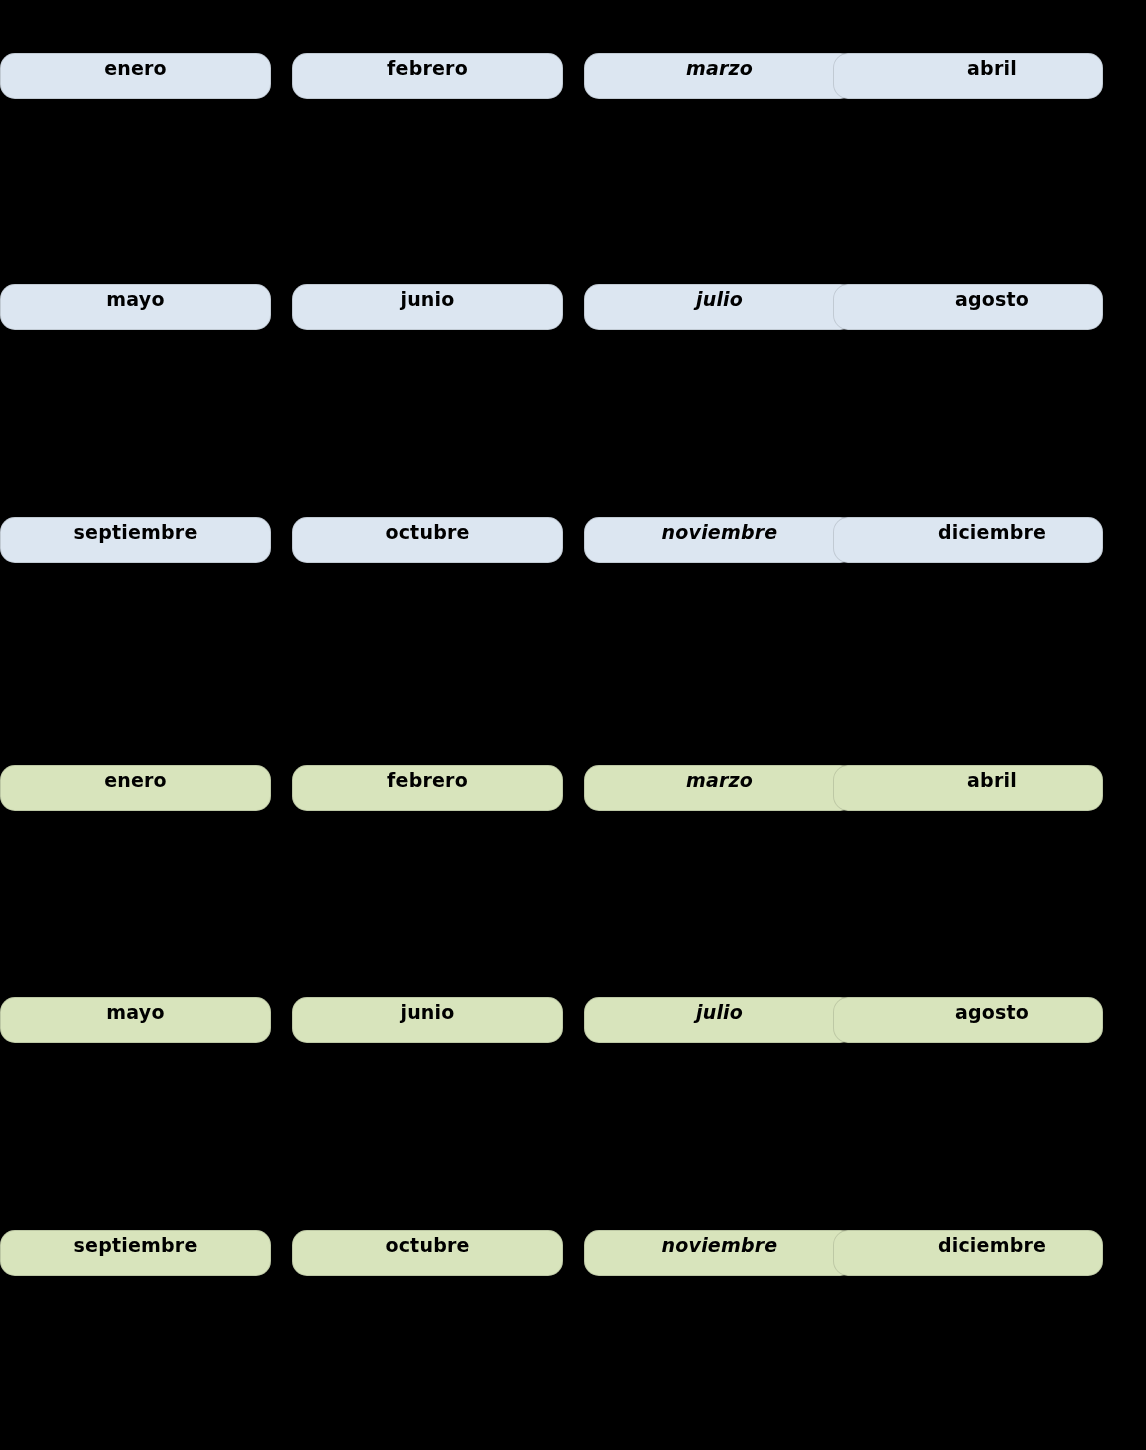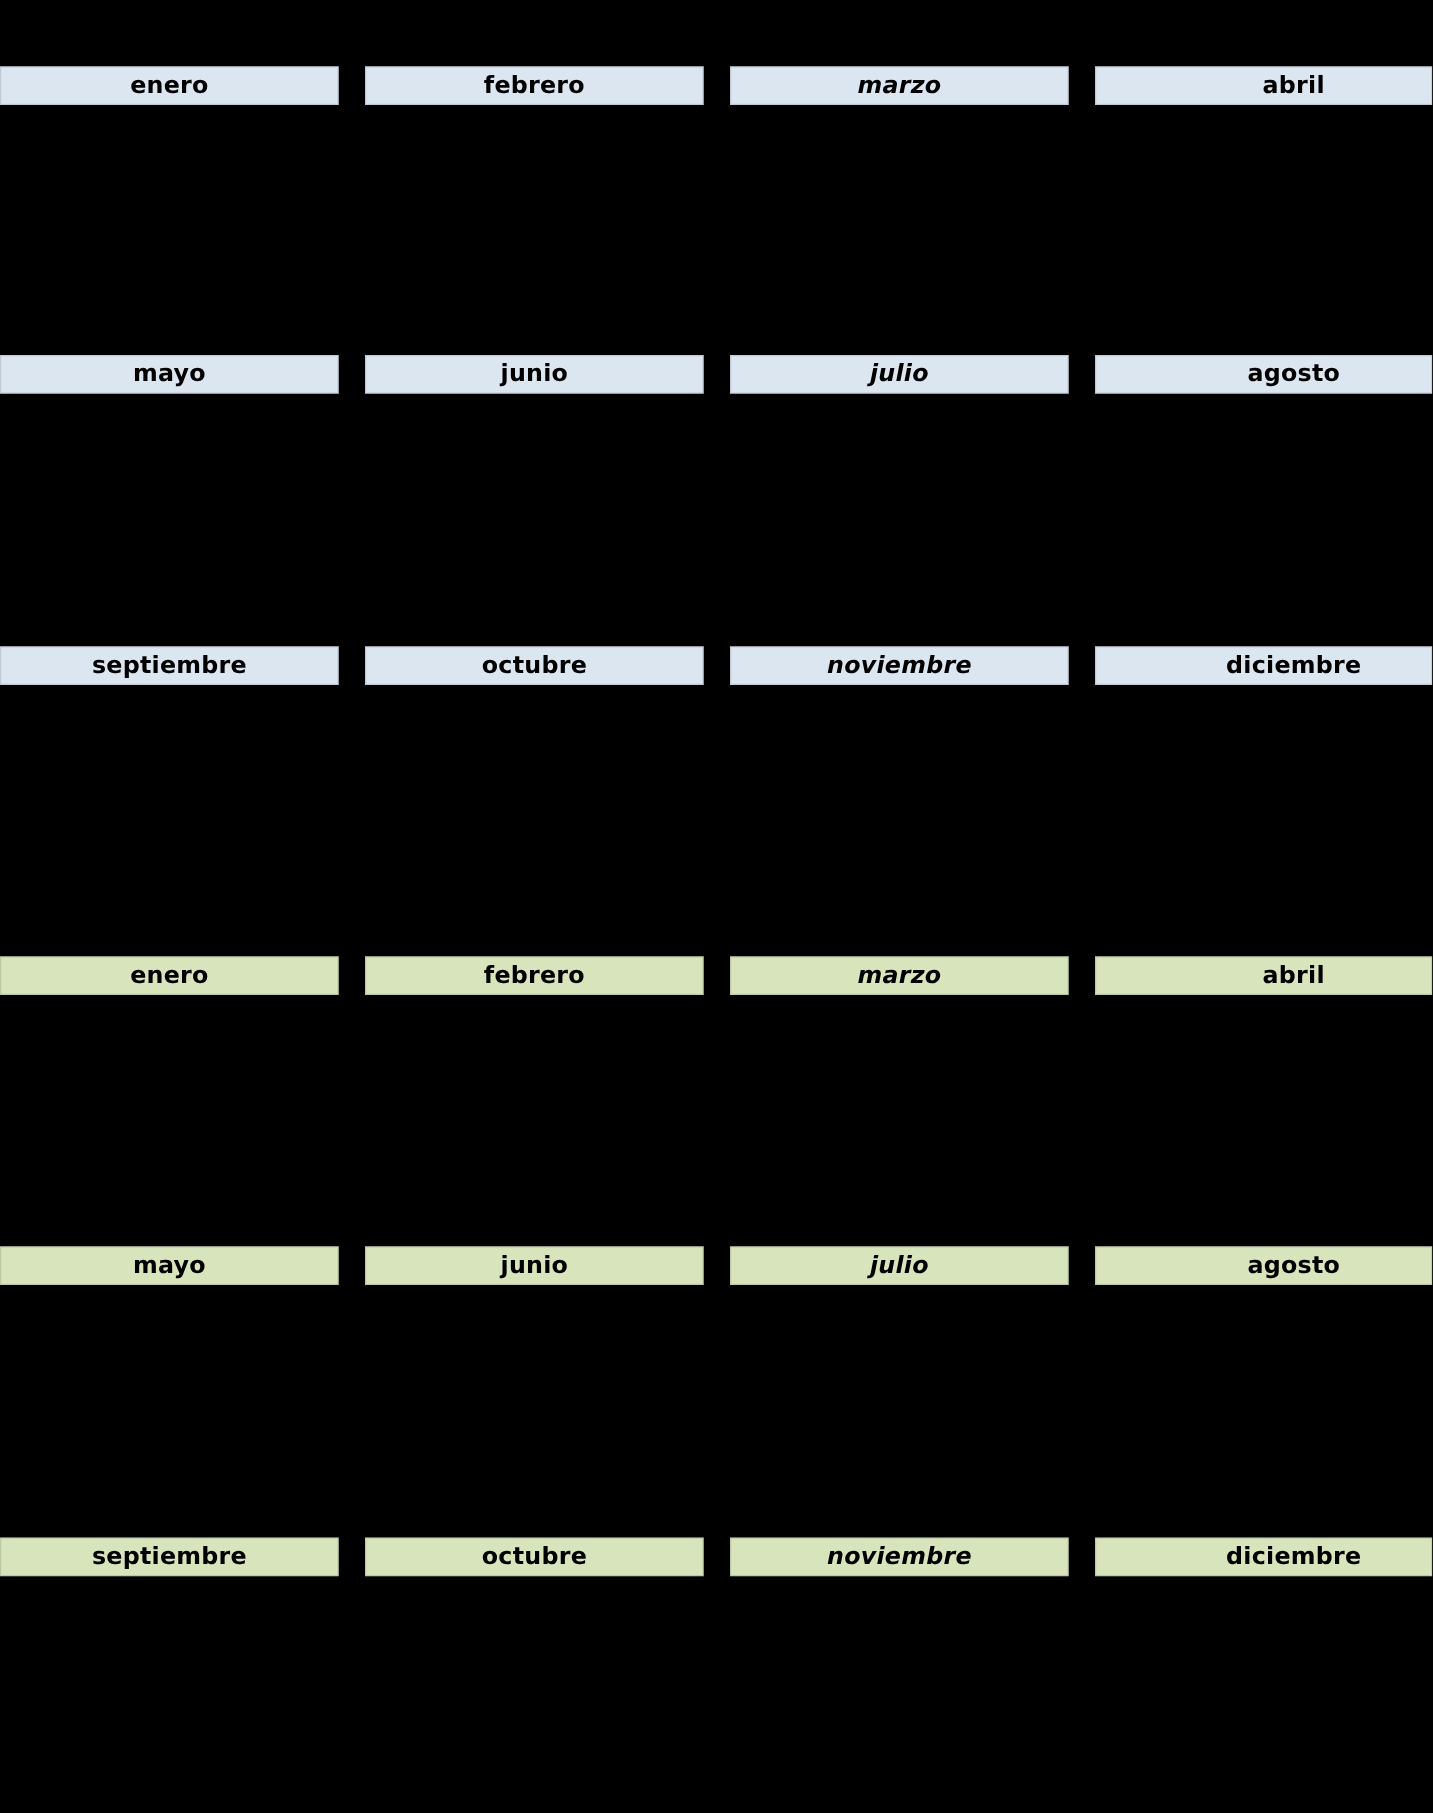--- a/index.html
+++ b/index.html
@@ -10,35 +10,36 @@
   .canvas {
     position: relative;
     width: 1146px;
     height: 1450px;
     background: #000000;
     overflow: hidden;
     font-family: "DejaVu Sans", "Liberation Sans", sans-serif;
   }
   .month-header {
     position: absolute;
-    height: 31px;
+    height: 46px;
     line-height: 31px;
     text-align: center;
     font-size: 19px;
     font-weight: 700;
     color: #000000;
     letter-spacing: 0.2px;
     box-sizing: border-box;
     box-shadow: inset 0 0 0 1px rgba(0,0,0,0.12);
+    border-radius: 15px;
   }
   
   .c0 { left: 0px;   width: 271px; }
   .c1 { left: 292px; width: 271px; }
   .c2 { left: 584px; width: 271px; font-style: italic; }
-  .c3 { left: 876px; width: 270px; padding-left: 48px; }
+  .c3 { left: 833px; width: 270px; padding-left: 48px; }
   
   .r0 { top: 53px; }
   .r1 { top: 284px; }
   .r2 { top: 517px; }
   .r3 { top: 765px; }
   .r4 { top: 997px; }
   .r5 { top: 1230px; }
 </style>
 </head>
 <body style="background-color: rgb(0, 0, 0);">

